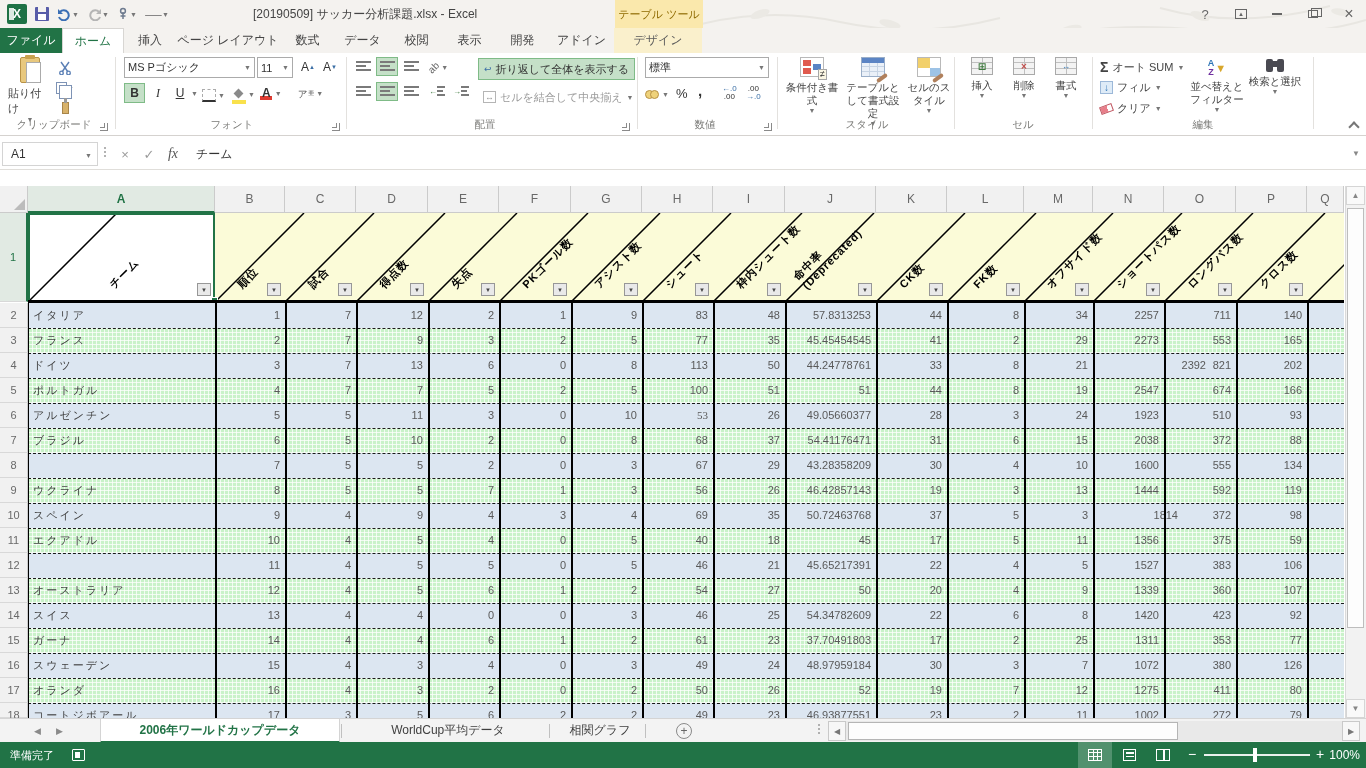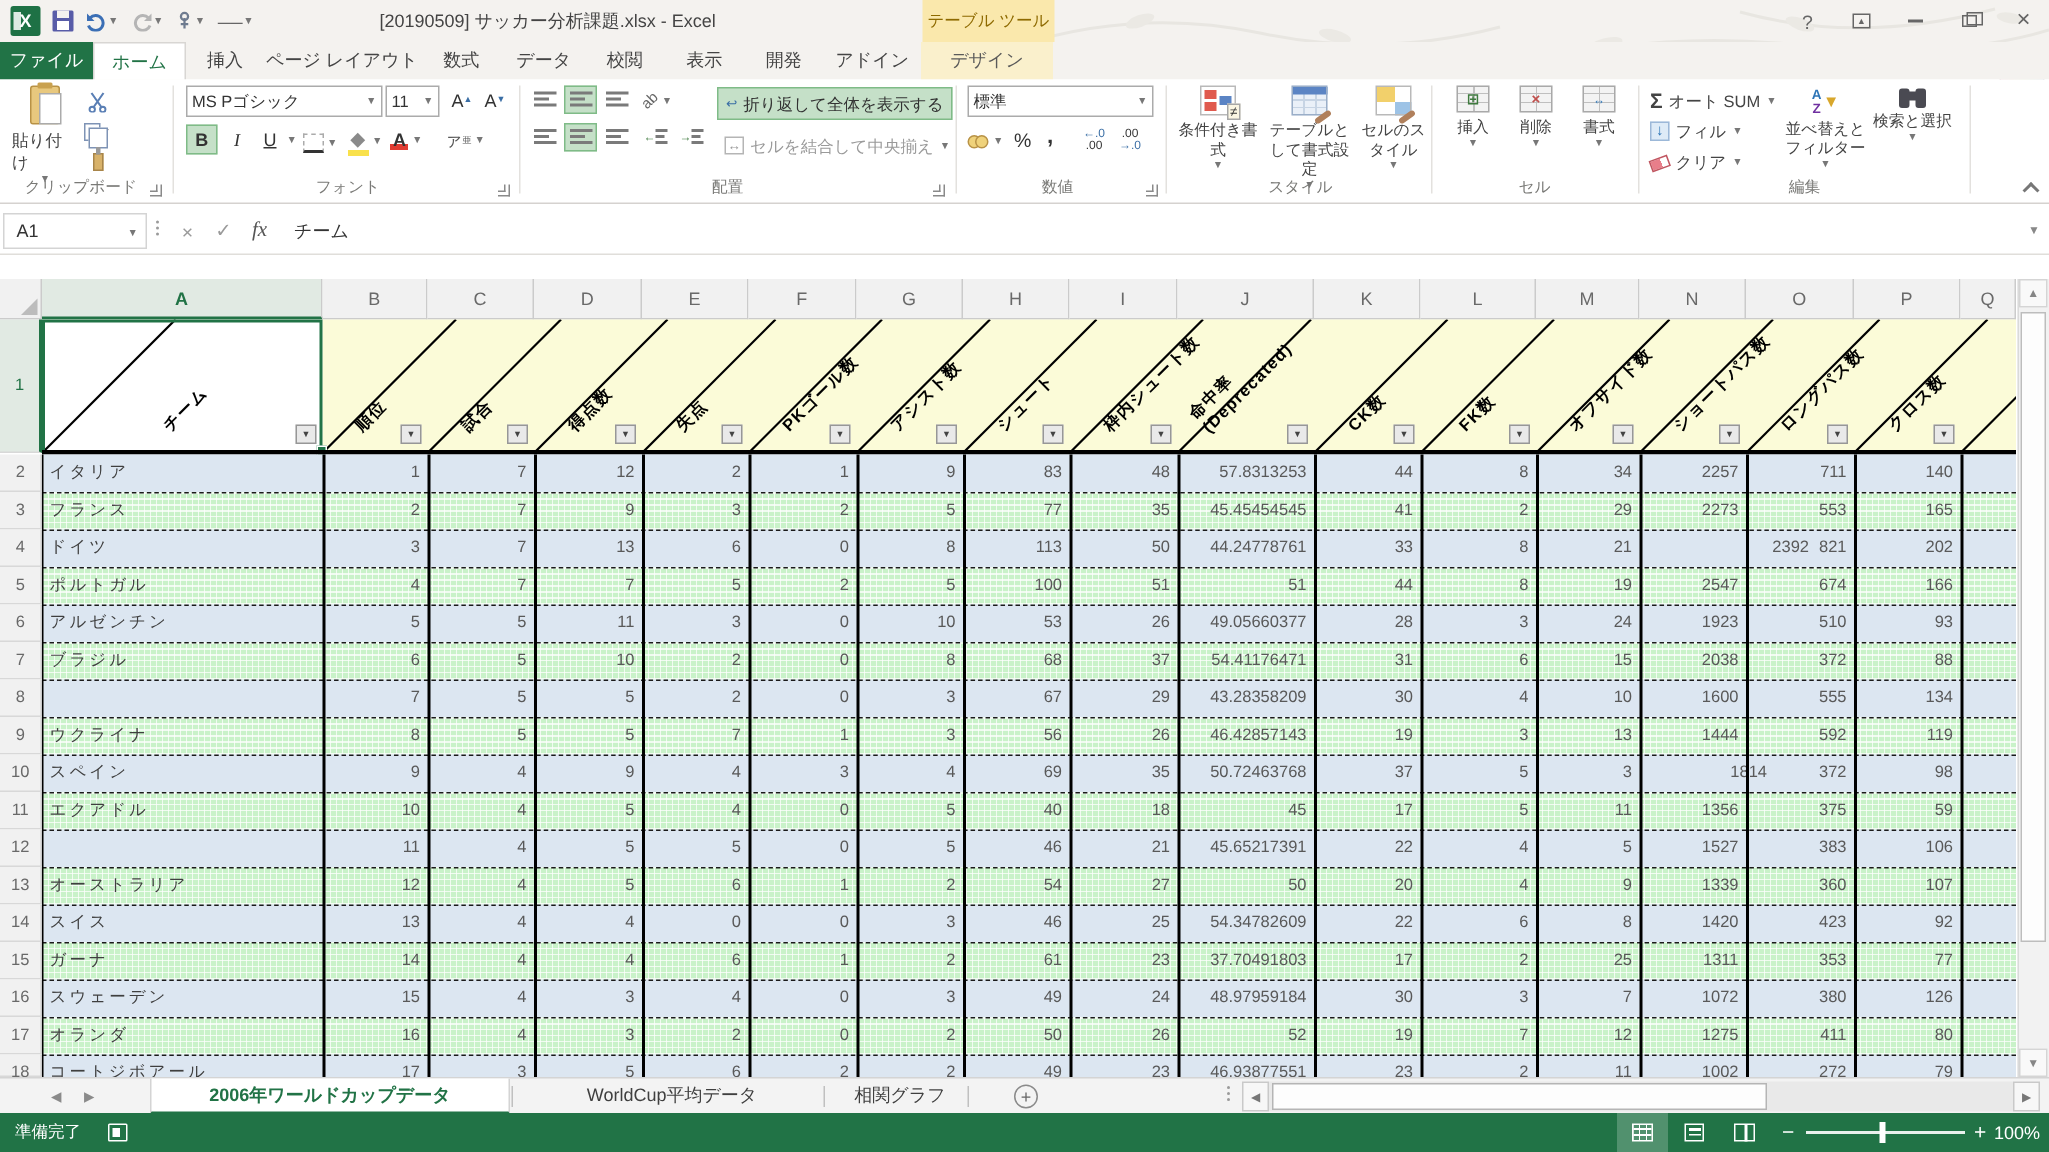--- a/index.html
+++ b/index.html
@@ -702,21 +702,21 @@
       </div>
       <div class="dash" style="top: 192px;"></div>
       <div class="drow blue" style="top: 217px;">
         <div class="gcell team" style="left: 0px; width: 187px;">アルゼンチン</div>
         <div class="gcell" style="left: 187px; width: 70px;">5</div>
         <div class="gcell" style="left: 257px; width: 71px;">5</div>
         <div class="gcell" style="left: 328px; width: 72px;">11</div>
         <div class="gcell" style="left: 400px; width: 71px;">3</div>
         <div class="gcell" style="left: 471px; width: 72px;">0</div>
         <div class="gcell" style="left: 543px; width: 71px;">10</div>
-        <div class="gcell" style="left: 614px; width: 71px;">53</div>
+        <div class="gcell" style="left: 614px; width: 71px; font-family: Liberation Serif, serif;">53</div>
         <div class="gcell" style="left: 685px; width: 72px;">26</div>
         <div class="gcell" style="left: 757px; width: 91px;">49.05660377</div>
         <div class="gcell" style="left: 848px; width: 71px;">28</div>
         <div class="gcell" style="left: 919px; width: 77px;">3</div>
         <div class="gcell" style="left: 996px; width: 69px;">24</div>
         <div class="gcell" style="left: 1065px; width: 71px;">1923</div>
         <div class="gcell" style="left: 1136px; width: 72px;">510</div>
         <div class="gcell" style="left: 1208px; width: 71px;">93</div>
       </div>
       <div class="dash" style="top: 217px;"></div>

